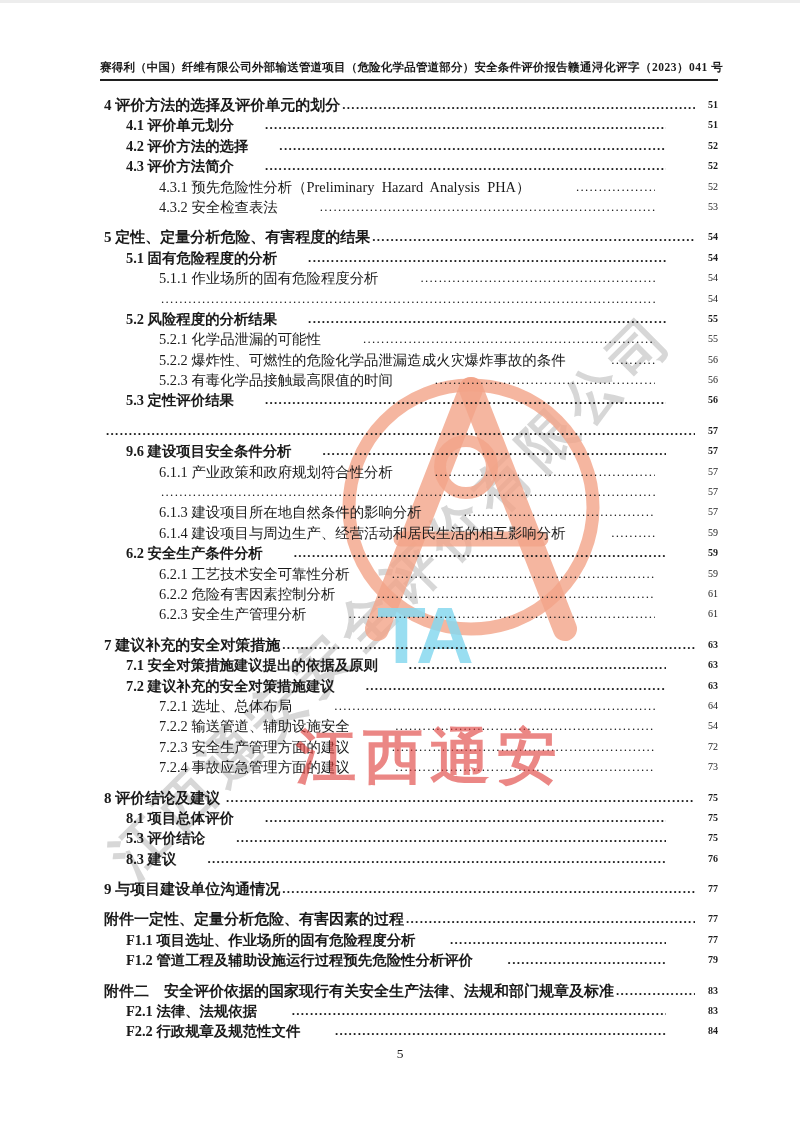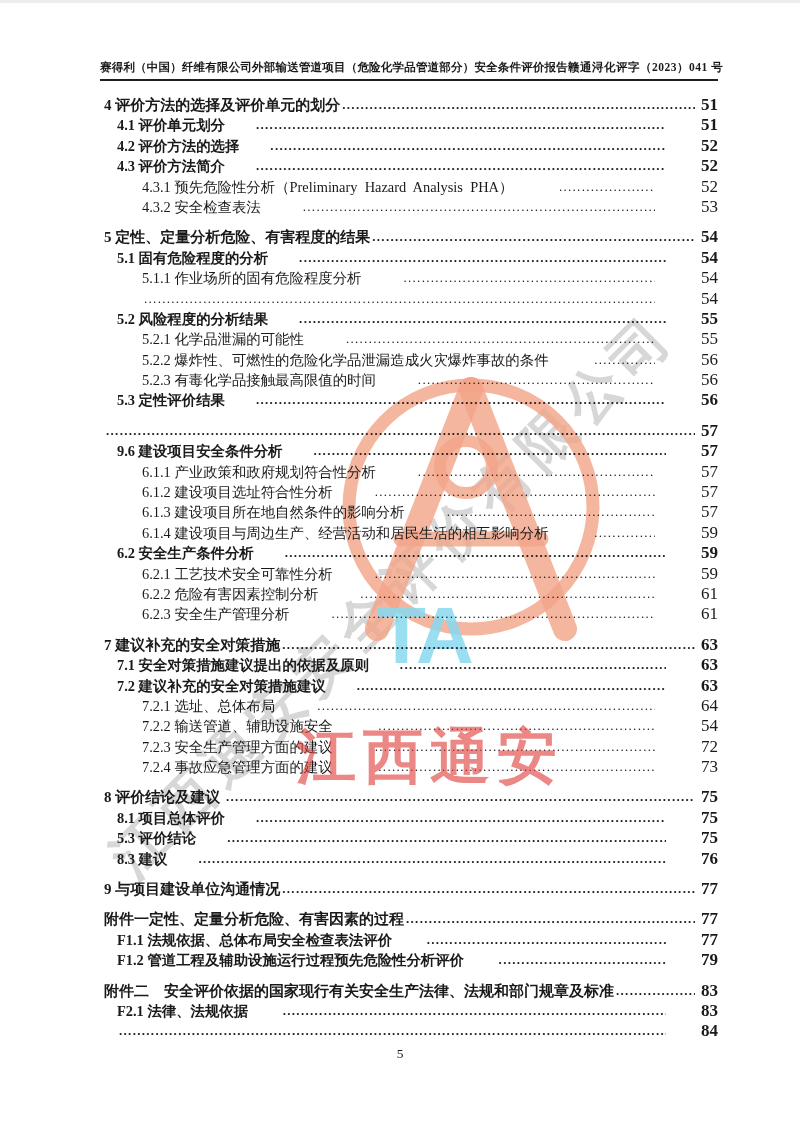--- a/index.html
+++ b/index.html
@@ -40,32 +40,32 @@
     display:flex; justify-content:space-between; align-items:flex-end;
     border-bottom:2px solid #1f1f1f; padding-bottom:4px;
     font-size:11.5px; font-weight:bold; white-space:nowrap;
   }
   .page-header .hl { letter-spacing:0.2px; }
   .page-header .hr { letter-spacing:0.5px; }
 
   .toc { position:absolute; left:104px; top:95px; width:614px; }
   .toc-section + .toc-section { margin-top:10px; }
 
-  .toc-row { display:flex; align-items:flex-end; height:20.4px; line-height:20.4px; }
+  .toc-row { display:flex; align-items:flex-start; height:20.4px; line-height:20.4px; }
   .toc-label { white-space:pre; flex:0 0 auto; }
   .toc-leader { flex:1 1 auto; overflow:hidden; white-space:nowrap; margin:0 3px 0 2px; font-size:13px; }
   .toc-leader::after {
     content:"................................................................................................................................................................................................................................................................................................................................................................................";
     letter-spacing:1.3px;
   }
-  .toc-page { flex:0 0 auto; text-align:right; min-width:20px; font-size:17px; }
+  .toc-page { flex:0 0 auto; text-align:right; min-width:20px; font-size:10px; }
 
   .lvl1 { font-size:15px; font-weight:bold; }
-  .lvl2 { font-size:14.4px; font-weight:bold; margin-left:13px;gap:29px; }
-  .lvl3 { font-size:14.4px; font-weight:normal; margin-left:38px;gap:40px; }
+  .lvl2 { font-size:14.4px; font-weight:bold; margin-left:22px;gap:29px; }
+  .lvl3 { font-size:14.4px; font-weight:normal; margin-left:55px;gap:40px; }
   .lvl1 .toc-page, .lvl2 .toc-page { font-weight:bold; }
   .lvl3 .toc-page { font-weight:normal; }
 
   .page-footer {
     position:absolute; left:0; top:1046px; width:800px;
     text-align:center; font-size:13.5px;
   }
 </style>
 </head>
 <body>
@@ -180,21 +180,20 @@
           <span class="toc-label">9.6 建设项目安全条件分析</span>
           <span class="toc-leader"></span>
           <span class="toc-page">57</span>
         </div>
         <div class="toc-row lvl3">
           <span class="toc-label">6.1.1 产业政策和政府规划符合性分析</span>
           <span class="toc-leader"></span>
           <span class="toc-page">57</span>
         </div>
         <div class="toc-row lvl3">
-          <span class="toc-label">6.1.2 建设项目选址符合性分析</span>
           <span class="toc-leader"></span>
           <span class="toc-page">57</span>
         </div>
         <div class="toc-row lvl3">
           <span class="toc-label">6.1.3 建设项目所在地自然条件的影响分析</span>
           <span class="toc-leader"></span>
           <span class="toc-page">57</span>
         </div>
         <div class="toc-row lvl3">
           <span class="toc-label">6.1.4 建设项目与周边生产、经营活动和居民生活的相互影响分析 </span>
@@ -288,21 +287,21 @@
           <span class="toc-page">77</span>
         </div>
       </div>
       <div class="toc-section">
         <div class="toc-row lvl1">
           <span class="toc-label">附件一定性、定量分析危险、有害因素的过程</span>
           <span class="toc-leader"></span>
           <span class="toc-page">77</span>
         </div>
         <div class="toc-row lvl2">
-          <span class="toc-label">F1.1 法规依据、总体布局安全检查表法评价 </span>
+          <span class="toc-label">F1.1 项目选址、作业场所的固有危险程度分析 </span>
           <span class="toc-leader"></span>
           <span class="toc-page">77</span>
         </div>
         <div class="toc-row lvl2">
           <span class="toc-label">F1.2 管道工程及辅助设施运行过程预先危险性分析评价 </span>
           <span class="toc-leader"></span>
           <span class="toc-page">79</span>
         </div>
       </div>
       <div class="toc-section">
@@ -310,20 +309,21 @@
           <span class="toc-label">附件二　安全评价依据的国家现行有关安全生产法律、法规和部门规章及标准</span>
           <span class="toc-leader"></span>
           <span class="toc-page">83</span>
         </div>
         <div class="toc-row lvl2">
           <span class="toc-label">F2.1 法律、法规依据 </span>
           <span class="toc-leader"></span>
           <span class="toc-page">83</span>
         </div>
         <div class="toc-row lvl2">
+          <span class="toc-label">F2.2 行政规章及规范性文件 </span>
           <span class="toc-leader"></span>
           <span class="toc-page">84</span>
         </div>
       </div>
     </div>
 
   <div class="page-footer">5</div>
 </div>
 
 <div class="stamp-layer">

